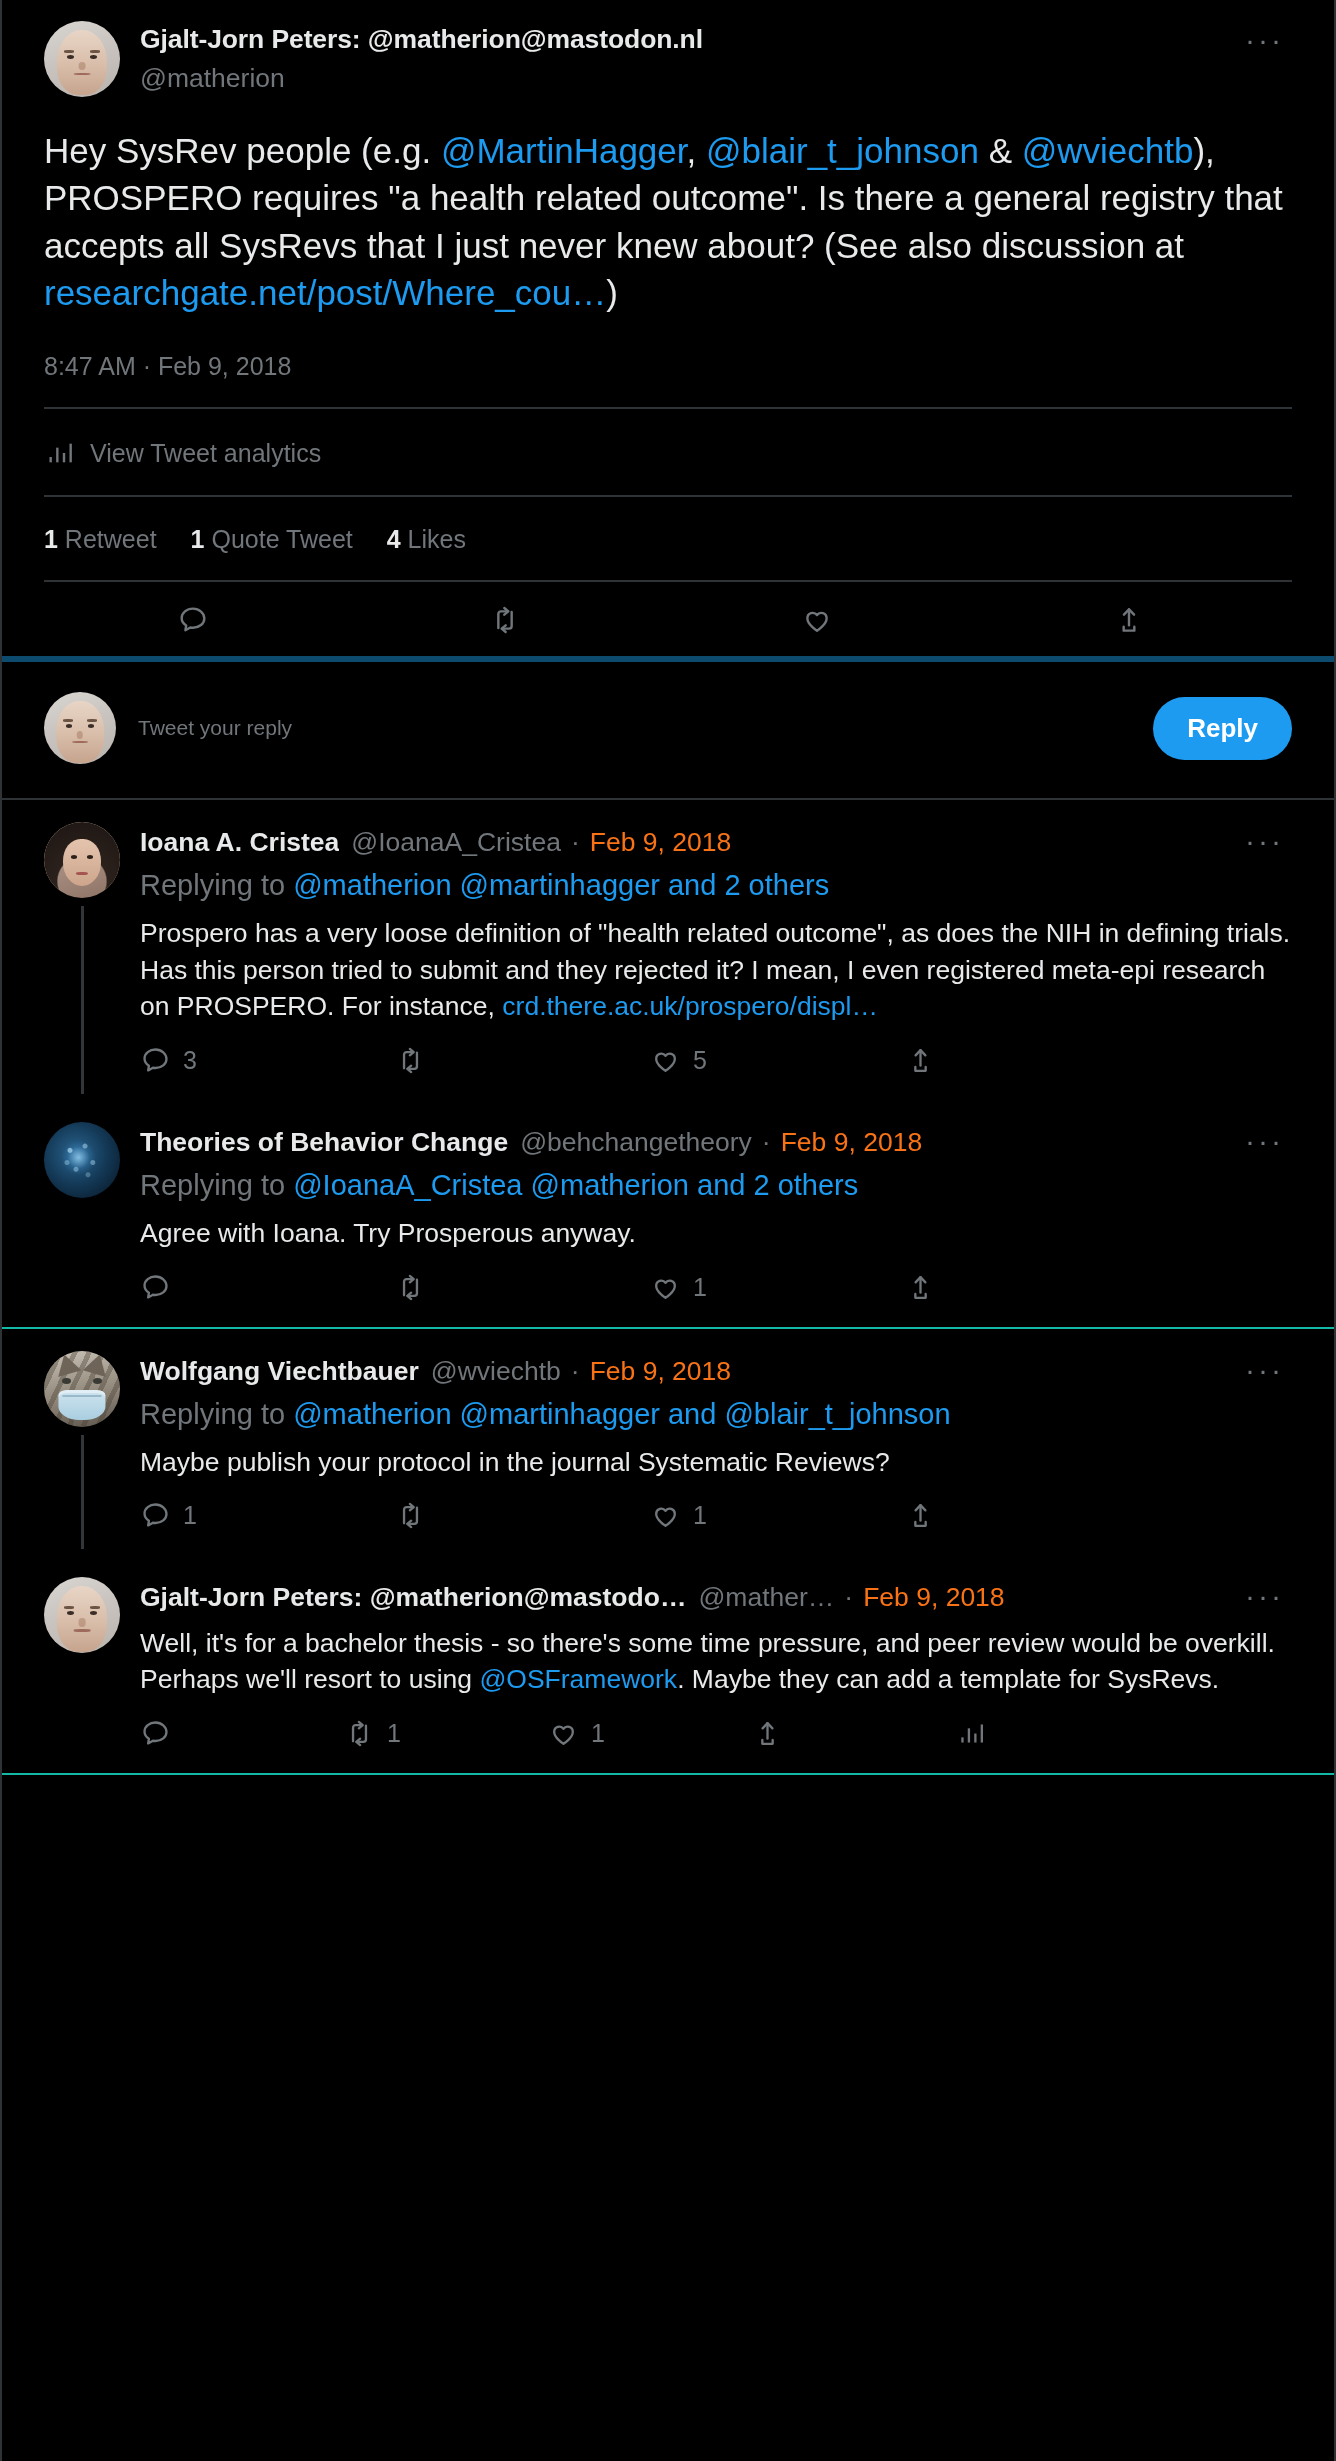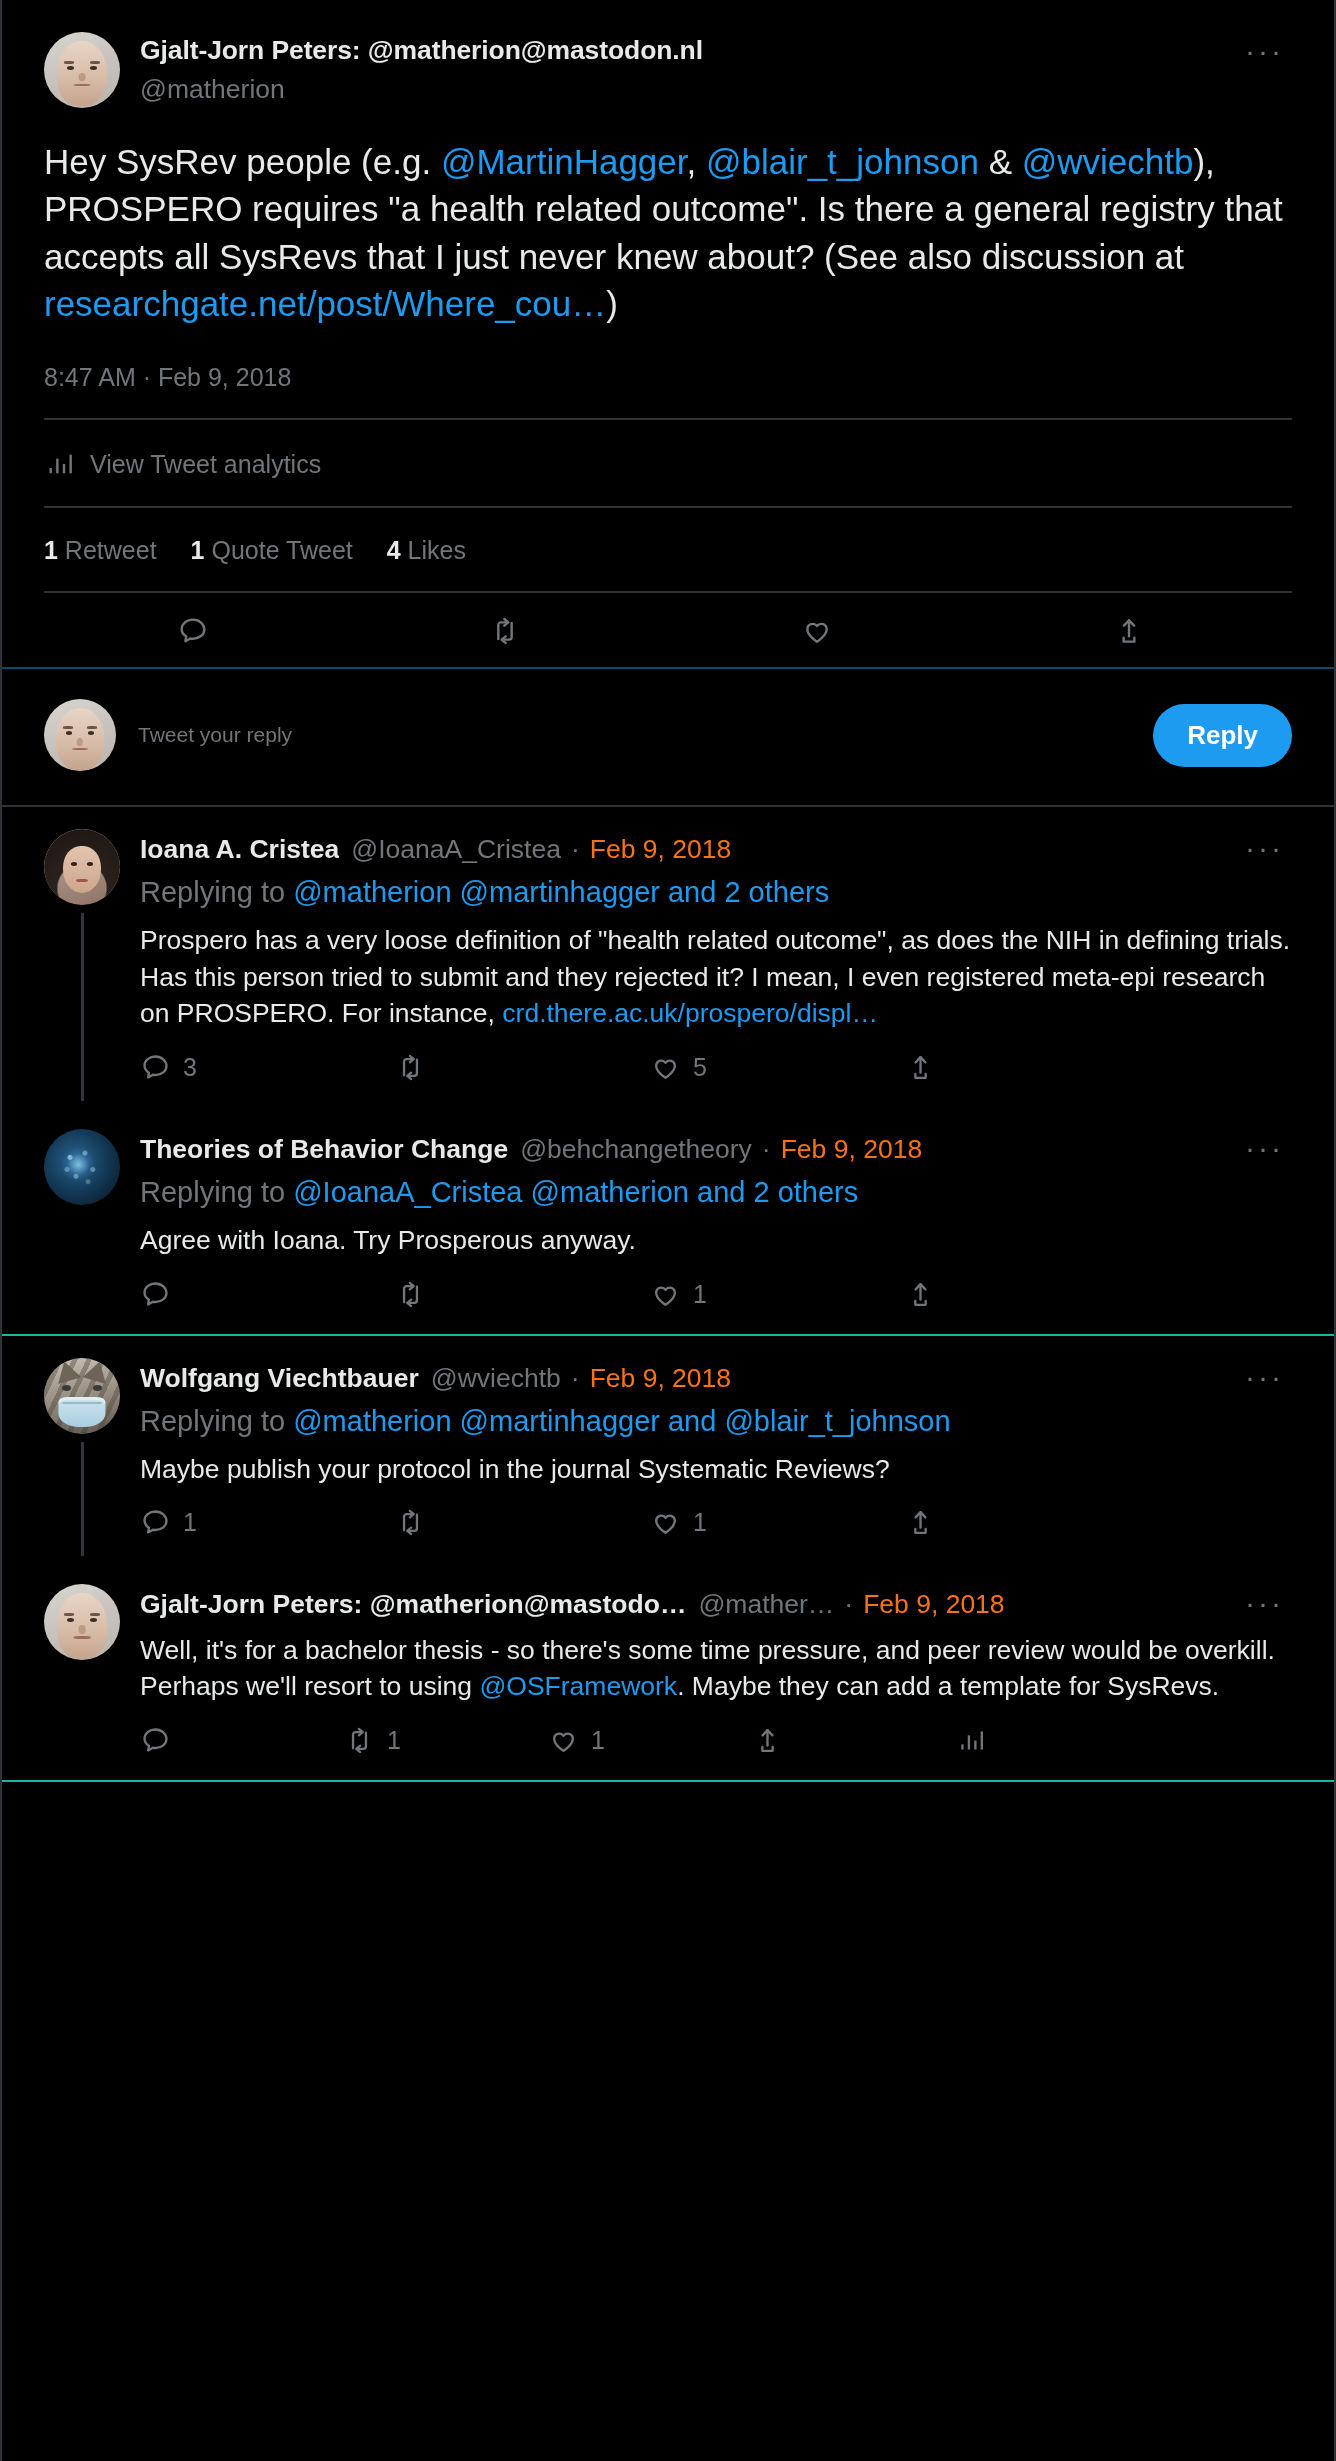--- a/index.html
+++ b/index.html
@@ -19,22 +19,22 @@
   .app {
     width: 1336px;
     min-height: 2461px;
     background: #000;
     border-left: 2px solid #2f3336;
     border-right: 2px solid #2f3336;
   }
 
   
   .focal {
-    padding: 24px 42px 0 42px;
-    border-bottom: 2px solid #0c4a6e;
+    padding: 13px 42px 0 42px;
+    border-bottom: 6px solid #0c4a6e;
   }
   .focal-head {
     display: flex;
     align-items: flex-start;
     gap: 20px;
     padding-top: 8px;
   }
   .avatar {
     border-radius: 50%;
     flex: 0 0 auto;

